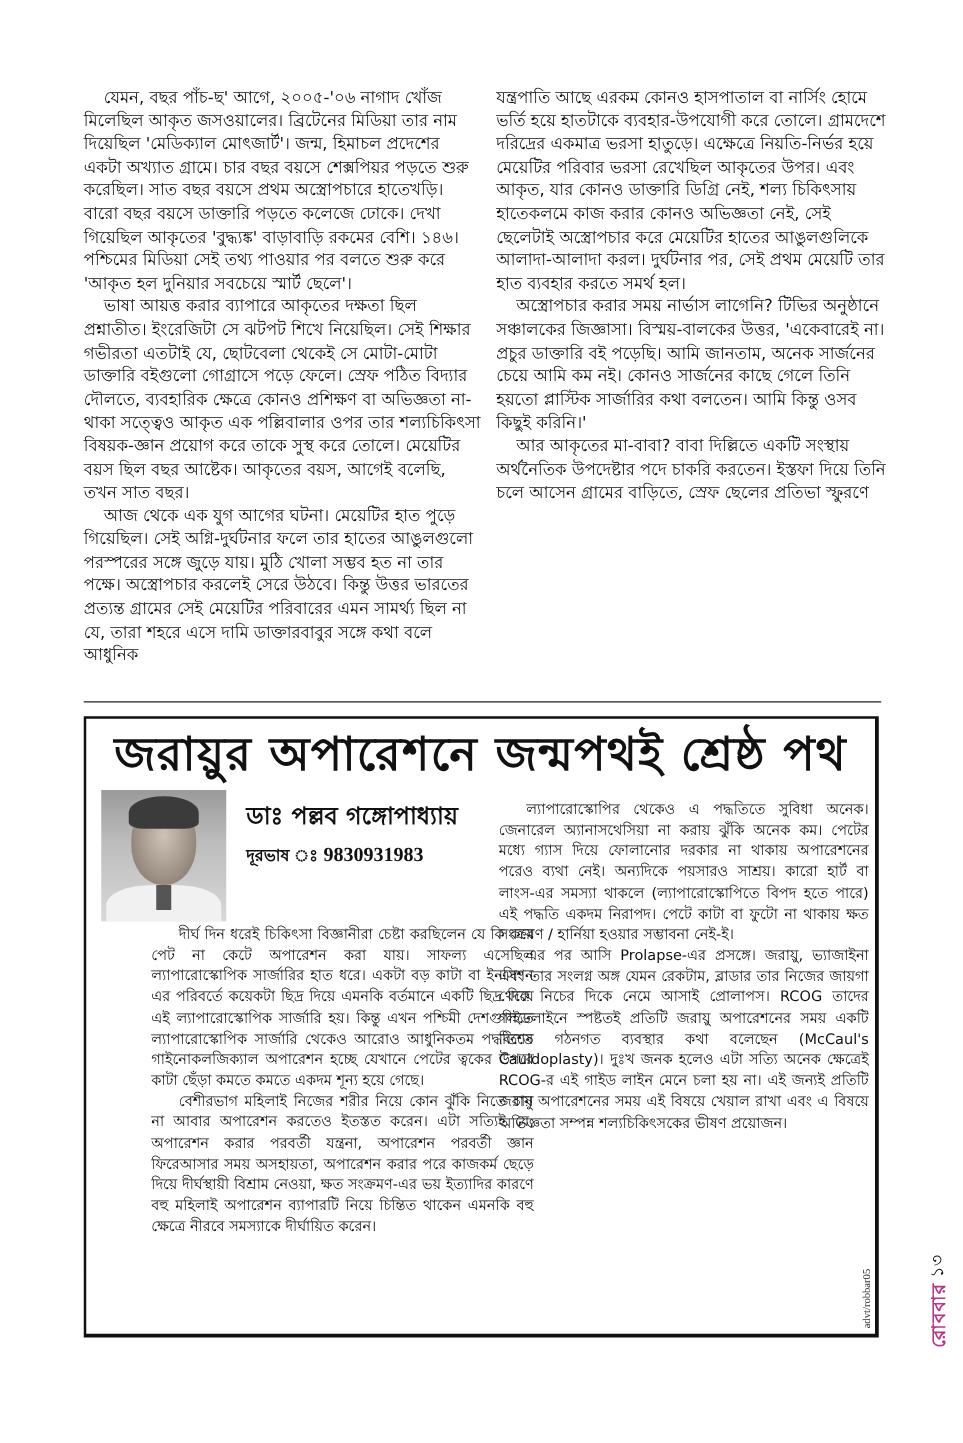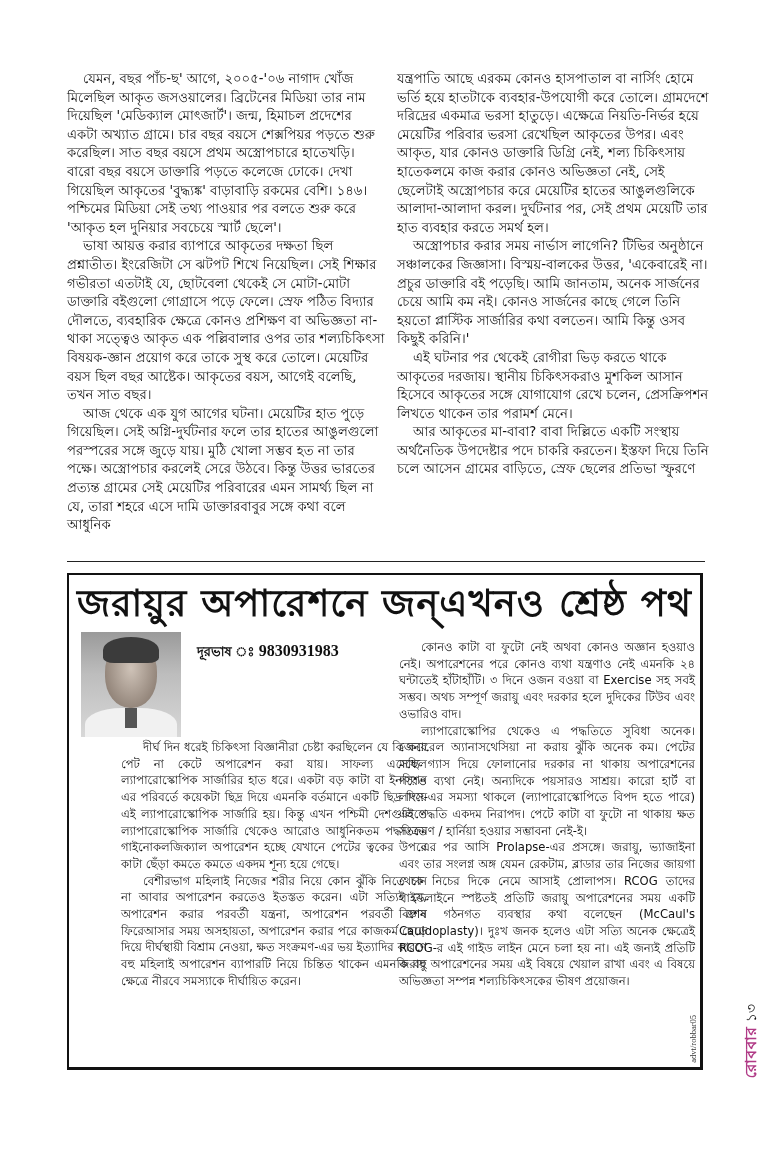--- a/index.html
+++ b/index.html
@@ -20,21 +20,21 @@
               background: linear-gradient(180deg,#9a9a9a 0%,#bdbdbd 40%,#d8d8d8 100%); overflow: hidden; }
   .ad-photo .face { position: absolute; left: 24px; top: 10px; width: 52px; height: 66px; border-radius: 45% 45% 48% 48%;
                     background: radial-gradient(ellipse at 50% 40%, #cfc3b8 0%, #8d7f74 80%); }
   .ad-photo .hair { position: absolute; left: 22px; top: 5px; width: 56px; height: 26px; border-radius: 50% 50% 20% 20%; background: #3b3b3b; }
   .ad-photo .shirt { position: absolute; left: 4px; top: 76px; width: 92px; height: 40px; border-radius: 40% 40% 0 0; background: #f1f1f1; }
   .ad-photo .collar { position: absolute; left: 44px; top: 76px; width: 12px; height: 20px; background: #555; }
   .ad-doctor { position: absolute; left: 128px; top: 64px; width: 210px; }
   .ad-doctor .name { font-size: 19px; font-weight: bold; line-height: 28px; }
   .ad-doctor .deg { font-family: "Liberation Serif", serif; font-size: 14px; line-height: 20px; padding-left: 38px; }
   .ad-doctor .role { font-size: 12.5px; font-weight: bold; line-height: 22px; }
-  .ad-doctor .phone { font-size: 13px; font-weight: bold; line-height: 24px; }
+  .ad-doctor .phone { font-size: 13px; font-weight: bold; line-height: 36px; }
   .ad-doctor .phone .num { font-family: "Liberation Serif", serif; font-size: 16px; font-weight: bold; }
 
   .ad-col { position: absolute; font-size: 11.6px; line-height: 16.7px; text-align: justify; }
   .ad-col-left { left: 12px; top: 164px; width: 306px; margin-left: 40px; }
   .ad-col-right { left: 330px; top: 64px; width: 296px; }
   .ad-col p { margin: 0; }
   .ad-col p.ind { text-indent: 22px; }
   .ad-code { position: absolute; right: 2px; bottom: 4px; writing-mode: vertical-rl; transform: rotate(180deg);
              font-family: "Liberation Serif", serif; font-size: 8.5px; color: #333; }
 
@@ -48,50 +48,49 @@
 
 <div class="col col-left">
   <p class="ind">যেমন, বছর পাঁচ-ছ' আগে, ২০০৫-'০৬ নাগাদ খোঁজ মিলেছিল আকৃত জসওয়ালের। ব্রিটেনের মিডিয়া তার নাম দিয়েছিল 'মেডিক্যাল মোৎজার্ট'। জন্ম, হিমাচল প্রদেশের একটা অখ্যাত গ্রামে। চার বছর বয়সে শেক্সপিয়র পড়তে শুরু করেছিল। সাত বছর বয়সে প্রথম অস্ত্রোপচারে হাতেখড়ি। বারো বছর বয়সে ডাক্তারি পড়তে কলেজে ঢোকে। দেখা গিয়েছিল আকৃতের 'বুদ্ধ্যঙ্ক' বাড়াবাড়ি রকমের বেশি। ১৪৬। পশ্চিমের মিডিয়া সেই তথ্য পাওয়ার পর বলতে শুরু করে 'আকৃত হল দুনিয়ার সবচেয়ে স্মার্ট ছেলে'।</p>
   <p class="ind">ভাষা আয়ত্ত করার ব্যাপারে আকৃতের দক্ষতা ছিল প্রশ্নাতীত। ইংরেজিটা সে ঝটপট শিখে নিয়েছিল। সেই শিক্ষার গভীরতা এতটাই যে, ছোটবেলা থেকেই সে মোটা-মোটা ডাক্তারি বইগুলো গোগ্রাসে পড়ে ফেলে। স্রেফ পঠিত বিদ্যার দৌলতে, ব্যবহারিক ক্ষেত্রে কোনও প্রশিক্ষণ বা অভিজ্ঞতা না-থাকা সত্ত্বেও আকৃত এক পল্লিবালার ওপর তার শল্যচিকিৎসা বিষয়ক-জ্ঞান প্রয়োগ করে তাকে সুস্থ করে তোলে। মেয়েটির বয়স ছিল বছর আষ্টেক। আকৃতের বয়স, আগেই বলেছি, তখন সাত বছর।</p>
   <p class="ind">আজ থেকে এক যুগ আগের ঘটনা। মেয়েটির হাত পুড়ে গিয়েছিল। সেই অগ্নি-দুর্ঘটনার ফলে তার হাতের আঙুলগুলো পরস্পরের সঙ্গে জুড়ে যায়। মুঠি খোলা সম্ভব হত না তার পক্ষে। অস্ত্রোপচার করলেই সেরে উঠবে। কিন্তু উত্তর ভারতের প্রত্যন্ত গ্রামের সেই মেয়েটির পরিবারের এমন সামর্থ্য ছিল না যে, তারা শহরে এসে দামি ডাক্তারবাবুর সঙ্গে কথা বলে আধুনিক</p>
 </div>
 
 <div class="col col-right">
   <p>যন্ত্রপাতি আছে এরকম কোনও হাসপাতাল বা নার্সিং হোমে ভর্তি হয়ে হাতটাকে ব্যবহার-উপযোগী করে তোলে। গ্রামদেশে দরিদ্রের একমাত্র ভরসা হাতুড়ে। এক্ষেত্রে নিয়তি-নির্ভর হয়ে মেয়েটির পরিবার ভরসা রেখেছিল আকৃতের উপর। এবং আকৃত, যার কোনও ডাক্তারি ডিগ্রি নেই, শল্য চিকিৎসায় হাতেকলমে কাজ করার কোনও অভিজ্ঞতা নেই, সেই ছেলেটাই অস্ত্রোপচার করে মেয়েটির হাতের আঙুলগুলিকে আলাদা-আলাদা করল। দুর্ঘটনার পর, সেই প্রথম মেয়েটি তার হাত ব্যবহার করতে সমর্থ হল।</p>
   <p class="ind">অস্ত্রোপচার করার সময় নার্ভাস লাগেনি? টিভির অনুষ্ঠানে সঞ্চালকের জিজ্ঞাসা। বিস্ময়-বালকের উত্তর, 'একেবারেই না। প্রচুর ডাক্তারি বই পড়েছি। আমি জানতাম, অনেক সার্জনের চেয়ে আমি কম নই। কোনও সার্জনের কাছে গেলে তিনি হয়তো প্লাস্টিক সার্জারির কথা বলতেন। আমি কিন্তু ওসব কিছুই করিনি।'</p>
-  <p class="ind">এই ঘটনার পর থেকেই রোগীরা ভিড় করতে থাকে আকৃতের দরজায়। স্থানীয় চিকিৎসকরাও মুশকিল আসান হিসেবে আকৃতের সঙ্গে যোগাযোগ রেখে চলেন, প্রেসক্রিপশন লিখতে থাকেন তার পরামর্শ মেনে।</p>
   <p class="ind">আর আকৃতের মা-বাবা? বাবা দিল্লিতে একটি সংস্থায় অর্থনৈতিক উপদেষ্টার পদে চাকরি করতেন। ইস্তফা দিয়ে তিনি চলে আসেন গ্রামের বাড়িতে, স্রেফ ছেলের প্রতিভা স্ফুরণে</p>
 </div>
 
 <div class="divider"></div>
 
 <div class="ad">
-  <div class="ad-headline">জরায়ুর অপারেশনে জন্এখনও শ্রেষ্ঠ পথ</div>
+  <div class="ad-headline">জরায়ুর অপারেশনে জন্মপথই শ্রেষ্ঠ পথ</div>
 
   <div class="ad-photo">
     <div class="shirt"></div>
     <div class="collar"></div>
     <div class="face"></div>
     <div class="hair"></div>
   </div>
 
   <div class="ad-doctor">
+    <div class="name">ডাঃ পল্লব গঙ্গোপাধ্যায়</div>
     <div class="phone">
       <span>দূরভাষ ঃ</span>
       <span class="num">9830931983</span>
     </div>
   </div>
 
   <div class="ad-col ad-col-left">
     <p class="ind">দীর্ঘ দিন ধরেই চিকিৎসা বিজ্ঞানীরা চেষ্টা করছিলেন যে কি করে পেট না কেটে অপারেশন করা যায়। সাফল্য এসেছিল ল্যাপারোস্কোপিক সার্জারির হাত ধরে। একটা বড় কাটা বা ইনসিশন এর পরিবর্তে কয়েকটা ছিদ্র দিয়ে এমনকি বর্তমানে একটি ছিদ্র দিয়ে এই ল্যাপারোস্কোপিক সার্জারি হয়। কিন্তু এখন পশ্চিমী দেশগুলিতে ল্যাপারোস্কোপিক সার্জারি থেকেও আরোও আধুনিকতম পদ্ধতিতে গাইনোকলজিক্যাল অপারেশন হচ্ছে যেখানে পেটের ত্বকের উপরে কাটা ছেঁড়া কমতে কমতে একদম শূন্য হয়ে গেছে।</p>
     <p class="ind">বেশীরভাগ মহিলাই নিজের শরীর নিয়ে কোন ঝুঁকি নিতে চান না আবার অপারেশন করতেও ইতস্তত করেন। এটা সত্যিই যে, অপারেশন করার পরবর্তী যন্ত্রনা, অপারেশন পরবর্তী জ্ঞান ফিরেআসার সময় অসহায়তা, অপারেশন করার পরে কাজকর্ম ছেড়ে দিয়ে দীর্ঘস্থায়ী বিশ্রাম নেওয়া, ক্ষত সংক্রমণ-এর ভয় ইত্যাদির কারণে বহু মহিলাই অপারেশন ব্যাপারটি নিয়ে চিন্তিত থাকেন এমনকি বহু ক্ষেত্রে নীরবে সমস্যাকে দীর্ঘায়িত করেন।</p>
   </div>
 
   <div class="ad-col ad-col-right">
-    <p class="ind">কোনও কাটা বা ফুটো নেই অথবা কোনও অজ্ঞান হওয়াও নেই। অপারেশনের পরে কোনও ব্যথা যন্ত্রণাও নেই এমনকি ২৪ ঘন্টাতেই হাঁটাহাঁটি। ৩ দিনে ওজন বওয়া বা Exercise সহ সবই সম্ভব। অথচ সম্পূর্ণ জরায়ু এবং দরকার হলে দুদিকের টিউব এবং ওভারিও বাদ।</p>
     <p class="ind">ল্যাপারোস্কোপির থেকেও এ পদ্ধতিতে সুবিধা অনেক। জেনারেল অ্যানাসথেসিয়া না করায় ঝুঁকি অনেক কম। পেটের মধ্যে গ্যাস দিয়ে ফোলানোর দরকার না থাকায় অপারেশনের পরেও ব্যথা নেই। অন্যদিকে পয়সারও সাশ্রয়। কারো হার্ট বা লাংস-এর সমস্যা থাকলে (ল্যাপারোস্কোপিতে বিপদ হতে পারে) এই পদ্ধতি একদম নিরাপদ। পেটে কাটা বা ফুটো না থাকায় ক্ষত সংক্রমণ / হার্নিয়া হওয়ার সম্ভাবনা নেই-ই।</p>
     <p class="ind">এর পর আসি Prolapse-এর প্রসঙ্গে। জরায়ু, ভ্যাজাইনা এবং তার সংলগ্ন অঙ্গ যেমন রেকটাম, ব্লাডার তার নিজের জায়গা থেকে নিচের দিকে নেমে আসাই প্রোলাপস। RCOG তাদের গাইডলাইনে স্পষ্টতই প্রতিটি জরায়ু অপারেশনের সময় একটি বিশেষ গঠনগত ব্যবস্থার কথা বলেছেন (McCaul's Cauldoplasty)। দুঃখ জনক হলেও এটা সত্যি অনেক ক্ষেত্রেই RCOG-র এই গাইড লাইন মেনে চলা হয় না। এই জন্যই প্রতিটি জরায়ু অপারেশনের সময় এই বিষয়ে খেয়াল রাখা এবং এ বিষয়ে অভিজ্ঞতা সম্পন্ন শল্যচিকিৎসকের ভীষণ প্রয়োজন।</p>
   </div>
 
   <div class="ad-code">advt/robbar05</div>
 </div>
 
 <div class="folio">
   <span class="mag">রোববার</span>
   <span class="pg">১৩</span>

